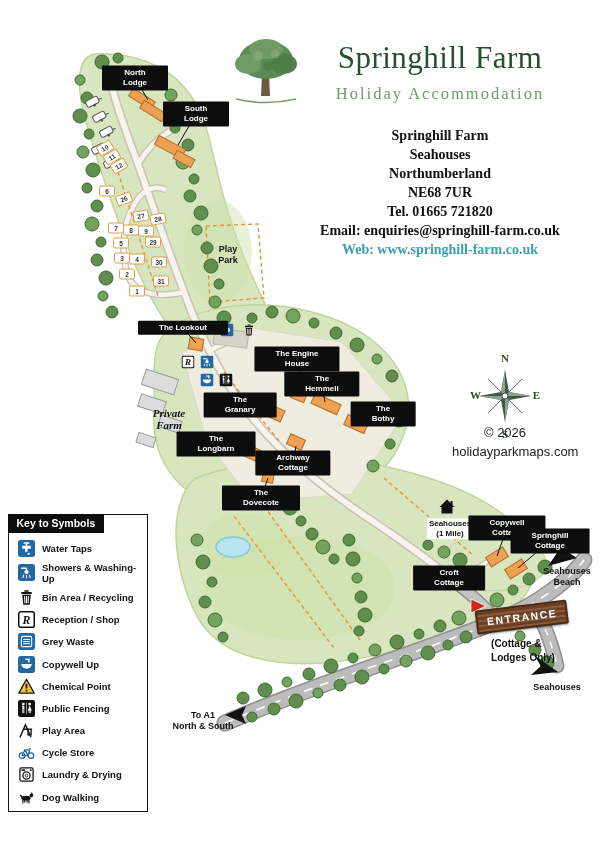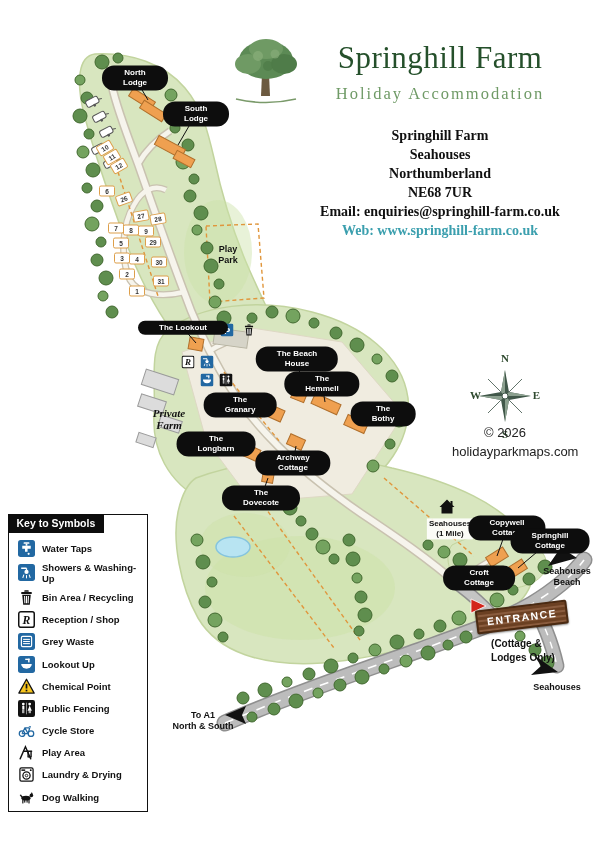--- a/index.html
+++ b/index.html
@@ -9,21 +9,21 @@
   .layer{position:absolute;inset:0;z-index:4;}
   .hdr-logo{position:absolute;left:228px;top:36px;width:76px;height:72px;z-index:3;}
   .hdr-title{position:absolute;left:302px;top:40px;width:276px;text-align:center;z-index:3;
     font-family:"Liberation Serif",serif;font-size:31px;color:#25502b;letter-spacing:.5px;}
   .hdr-sub{position:absolute;left:302px;top:84px;width:276px;text-align:center;z-index:3;
     font-family:"Liberation Serif",serif;font-size:16.5px;color:#6f9a66;letter-spacing:2px;}
   .hdr-addr{position:absolute;left:295px;top:126px;width:290px;text-align:center;z-index:3;
     font-family:"Liberation Serif",serif;font-size:14px;font-weight:bold;color:#101010;line-height:19px;}
   .hdr-addr .web{color:#3b9fae;}
   .blabel{position:absolute;transform:translate(-50%,-50%);background:#0d0d0d;color:#fff;
-    font-size:8px;font-weight:bold;padding:2px 21px;border-radius:12px;text-align:center;
+    font-size:8px;font-weight:bold;padding:2px 21px;border-radius:1px;text-align:center;
     line-height:1.3;z-index:5;white-space:nowrap;}
   .tl{position:absolute;transform:translate(-50%,-50%);text-align:center;color:#111;z-index:4;white-space:nowrap;}
   .tl-bold{font-weight:bold;font-size:9px;line-height:1.2;}
   .tl-bolditalic{font-weight:bold;font-style:italic;font-family:"Liberation Serif",serif;font-size:11px;line-height:1.1;}
   .tl-small{font-weight:bold;font-size:8px;line-height:1.2;background:rgba(255,255,255,.88);padding:1px 2px;}
   .pitch{position:absolute;width:14px;height:9px;background:#fff;border:1px solid #dd9f4b;border-radius:2px;
     color:#333;font-size:6.5px;font-weight:bold;display:flex;align-items:center;justify-content:center;z-index:3;}
   .amenity{position:absolute;width:13px;height:13px;transform:translate(-50%,-50%);z-index:4;}
   .amenity svg{width:100%;height:100%;display:block;}
   .entrance{position:absolute;left:522px;top:617px;transform:translate(-50%,-50%) rotate(-7deg);
@@ -281,20 +281,21 @@
       <path d="M8 63 Q38 70 68 63" stroke="#7a9a6a" stroke-width="1.6" fill="none"></path>
     </svg>
   </div>
   <div class="hdr-title">Springhill Farm</div>
   <div class="hdr-sub">Holiday Accommodation</div>
   <div class="hdr-addr">
     <div>Springhill Farm</div>
     <div>Seahouses</div>
     <div>Northumberland</div>
     <div>NE68 7UR</div>
+    <div>Tel. 01665 721820</div>
     <div>Email: enquiries@springhill-farm.co.uk</div>
     <div class="web">Web: www.springhill-farm.co.uk</div>
   </div>
 
   <div class="compass">
     <span class="pt pn">N</span>
     <span class="pt ps">S</span>
     <span class="pt pw">W</span>
     <span class="pt pe">E</span>
     <svg viewBox="0 0 52 52">
@@ -418,21 +419,21 @@
         <div>Lodge</div>
       </div>
       <div class="blabel" style="left: 196px; top: 114px;">
         <div>South</div>
         <div>Lodge</div>
       </div>
       <div class="blabel" style="left: 183px; top: 328px;">
         <div>The Lookout</div>
       </div>
       <div class="blabel" style="left: 297px; top: 359px;">
-        <div>The Beach</div>
+        <div>The Engine</div>
         <div>House</div>
       </div>
       <div class="blabel" style="left: 322px; top: 384px;">
         <div>The</div>
         <div>Hemmell</div>
       </div>
       <div class="blabel" style="left: 240px; top: 405px;">
         <div>The</div>
         <div>Granary</div>
       </div>
@@ -453,21 +454,21 @@
         <div>Dovecote</div>
       </div>
       <div class="blabel" style="left: 507px; top: 528px;">
         <div>Copywell</div>
         <div>Cottage</div>
       </div>
       <div class="blabel" style="left: 550px; top: 541px;">
         <div>Springhill</div>
         <div>Cottage</div>
       </div>
-      <div class="blabel" style="left: 449px; top: 578px; margin-left: 30px;">
+      <div class="blabel" style="left: 449px; top: 578px;">
         <div>Croft</div>
         <div>Cottage</div>
       </div>
       <div class="tl tl-bold" style="left: 228px; top: 255px;">
         <div>Play</div>
         <div>Park</div>
       </div>
       <div class="tl tl-bolditalic" style="left: 169px; top: 419px;">
         <div>Private</div>
         <div>Farm</div>
@@ -565,21 +566,21 @@
           <span class="kicon">
             <svg viewBox="0 0 16 16">
               <rect width="16" height="16" rx="2.5" fill="#2268a2"></rect>
               <g fill="#fff">
                 <path d="M3 7.5h10a5 4.5 0 0 1-10 0z"></path>
                 <rect x="9.5" y="2.5" width="1.4" height="3.5"></rect>
                 <rect x="6.8" y="2.5" width="4.1" height="1.3"></rect>
               </g>
             </svg>
           </span>
-          <span class="klabel">Lookout Up</span>
+          <span class="klabel">Copywell Up</span>
         </div>
         <div class="krow">
           <span class="kicon">
             <svg viewBox="0 0 16 16">
               <polygon points="8,1.2 15.2,14.2 0.8,14.2" fill="#f7c51e" stroke="#111" stroke-width="1.2" stroke-linejoin="round"></polygon>
               <rect x="7.2" y="5.5" width="1.6" height="4.4" fill="#111"></rect>
               <rect x="7.2" y="11" width="1.6" height="1.6" fill="#111"></rect>
             </svg>
           </span>
           <span class="klabel">Chemical Point</span>
@@ -599,41 +600,41 @@
                 <rect x="11.1" y="10" width="0.8" height="2.4"></rect>
               </g>
               <line x1="8" y1="2.5" x2="8" y2="13.5" stroke="#fff" stroke-width="0.5"></line>
             </svg>
           </span>
           <span class="klabel">Public Fencing</span>
         </div>
         <div class="krow">
           <span class="kicon">
             <svg viewBox="0 0 16 16">
+              <g stroke="#111" stroke-width="1.3" fill="none" stroke-linecap="round">
+                <path d="M2 14L7 2.5 12 14"></path>
+                <path d="M5.2 6.8h7.6"></path>
+                <path d="M9.5 7v4.5M12.3 7v4.5"></path>
+              </g>
+              <rect x="9" y="11.5" width="3.8" height="1.3" fill="#111"></rect>
+            </svg>
+          </span>
+          <span class="klabel">Play Area</span>
+        </div>
+        <div class="krow">
+          <span class="kicon">
+            <svg viewBox="0 0 16 16">
               <g stroke="#2268a2" stroke-width="1.2" fill="none">
                 <circle cx="3.8" cy="11" r="2.6"></circle>
                 <circle cx="12.2" cy="11" r="2.6"></circle>
                 <path d="M3.8 11 6.5 5.5h4M6.5 5.5 9.5 11H3.8M9.5 11 11 5.5M10.2 4.5h2"></path>
               </g>
             </svg>
           </span>
           <span class="klabel">Cycle Store</span>
-        </div>
-        <div class="krow">
-          <span class="kicon">
-            <svg viewBox="0 0 16 16">
-              <g stroke="#111" stroke-width="1.3" fill="none" stroke-linecap="round">
-                <path d="M2 14L7 2.5 12 14"></path>
-                <path d="M5.2 6.8h7.6"></path>
-                <path d="M9.5 7v4.5M12.3 7v4.5"></path>
-              </g>
-              <rect x="9" y="11.5" width="3.8" height="1.3" fill="#111"></rect>
-            </svg>
-          </span>
-          <span class="klabel">Play Area</span>
         </div>
         <div class="krow">
           <span class="kicon">
             <svg viewBox="0 0 16 16">
               <rect x="1.8" y="1.8" width="12.4" height="12.4" rx="1.5" fill="#fff" stroke="#111" stroke-width="1.2"></rect>
               <circle cx="8" cy="9" r="3.4" fill="none" stroke="#111" stroke-width="1.2"></circle>
               <circle cx="8" cy="9" r="1.2" fill="none" stroke="#111" stroke-width="0.8"></circle>
               <rect x="3.2" y="3.2" width="3.6" height="1.4" fill="#111"></rect>
               <circle cx="12" cy="3.9" r="0.9" fill="#111"></circle>
             </svg>

